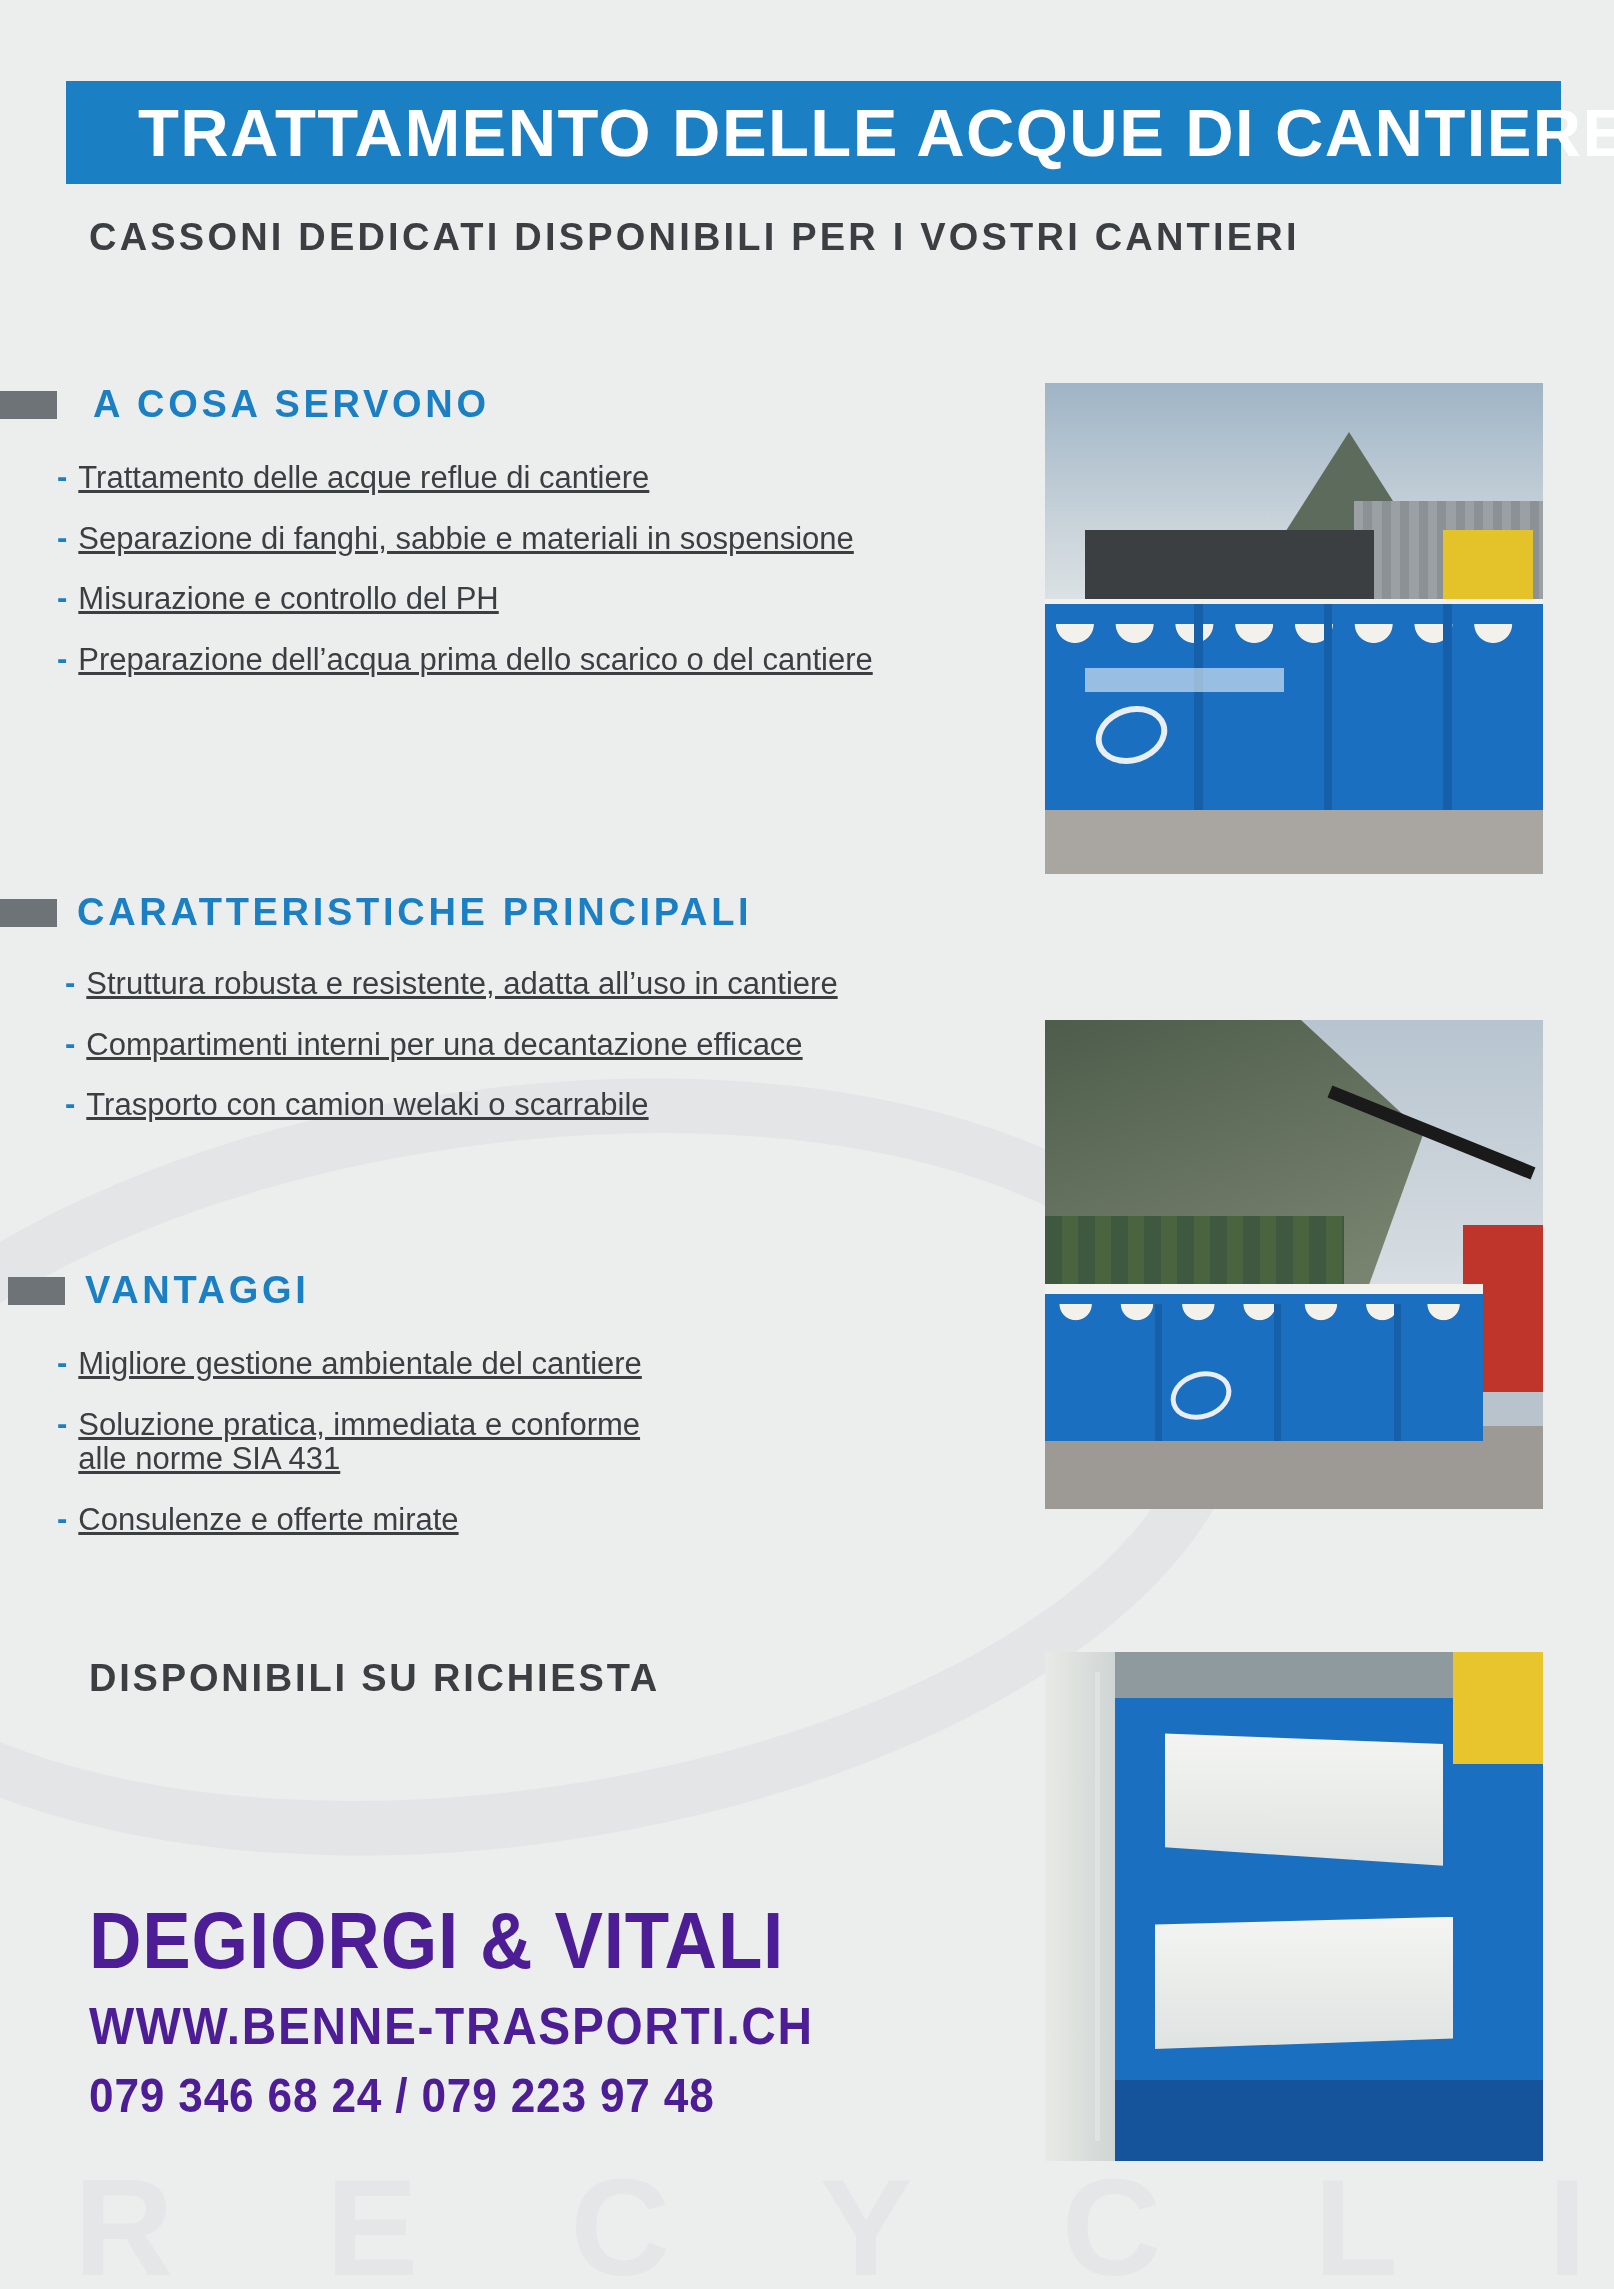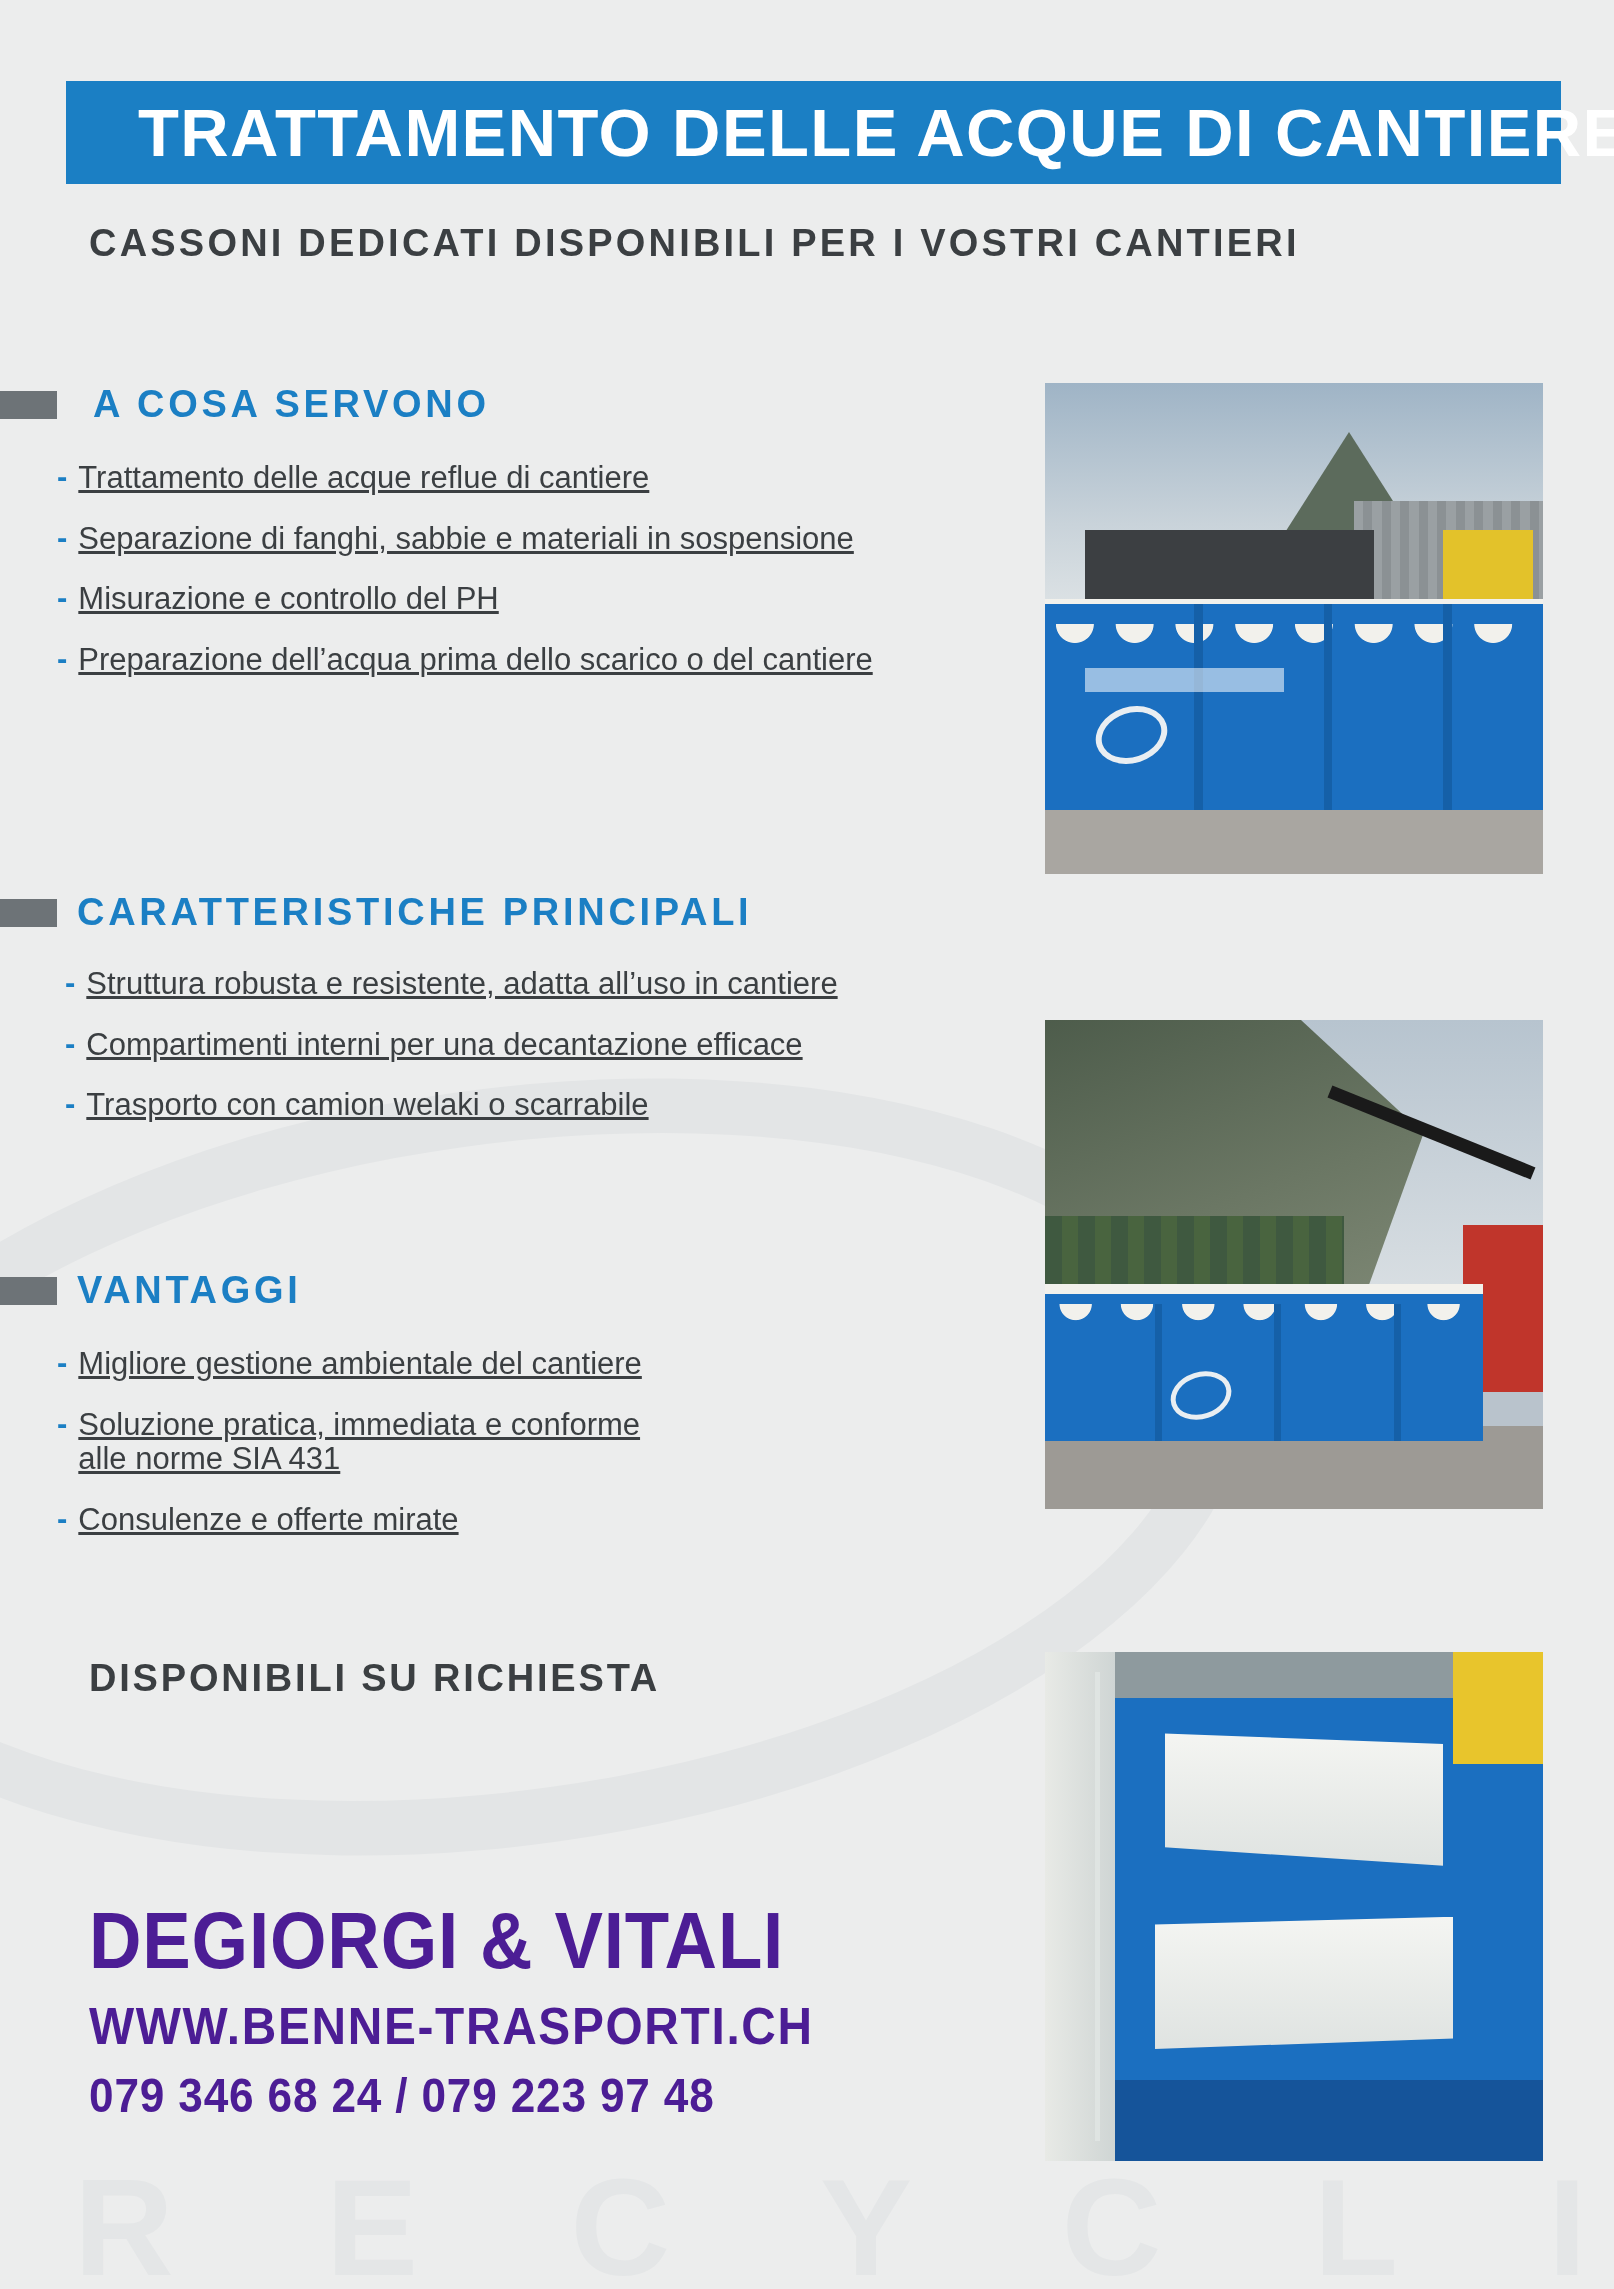--- a/index.html
+++ b/index.html
@@ -63,21 +63,21 @@
     font-weight: bold;
     letter-spacing: 1.4px;
     padding-left: 24px;
     white-space: nowrap;
     margin-left: 48px;
   }
 
   .subtitle {
     position: absolute;
     left: 89px;
-    top: 222px;
+    top: 216px;
     font-size: 38px;
     font-weight: bold;
     letter-spacing: 3.2px;
     color: #3b3f42;
     white-space: nowrap;
   }
 
   
   .section-head {
     position: absolute;
@@ -93,21 +93,21 @@
   }
   .section-head .head-text {
     color: #1b7fc4;
     font-size: 38px;
     font-weight: bold;
     letter-spacing: 3.7px;
     white-space: nowrap;
   }
   .sec1 { left: 0px;  top: 383px; gap: 16px; }
   .sec2 { left: 0px;  top: 891px; }
-  .sec3 { left: 0px;  top: 1269px; }
+  .sec3 { left: 8px;  top: 1269px; }
 
   
   .bullets {
     position: absolute;
   }
   .bullets .bullet {
     display: flex;
     align-items: flex-start;
     margin-bottom: 26px;
   }

